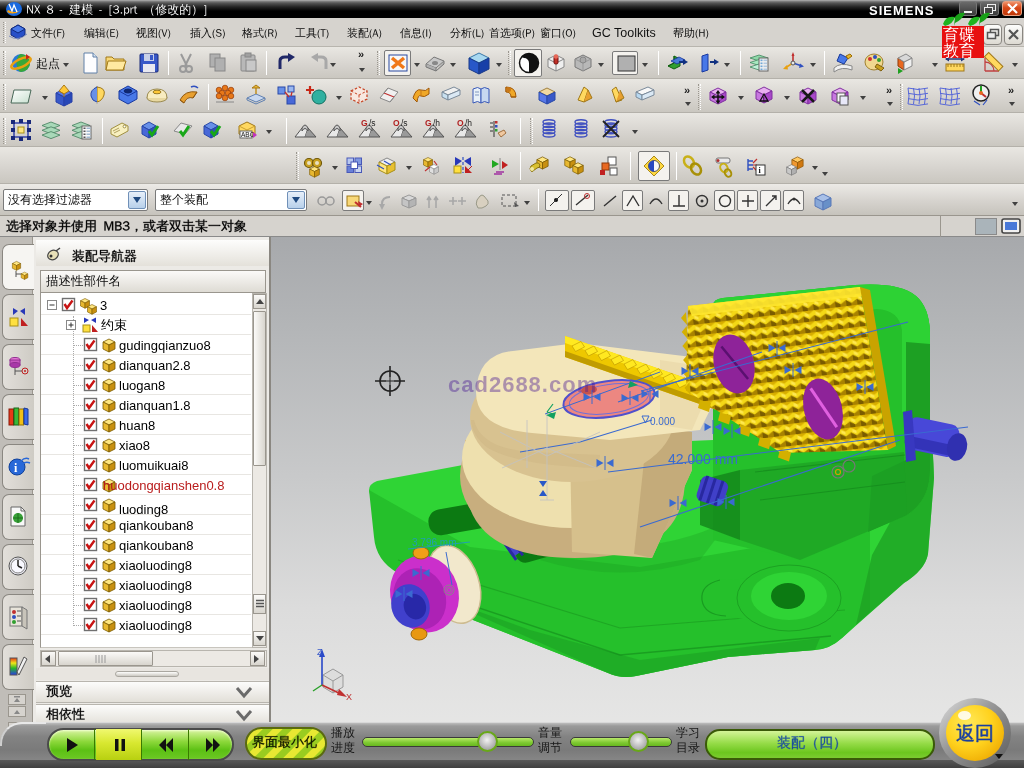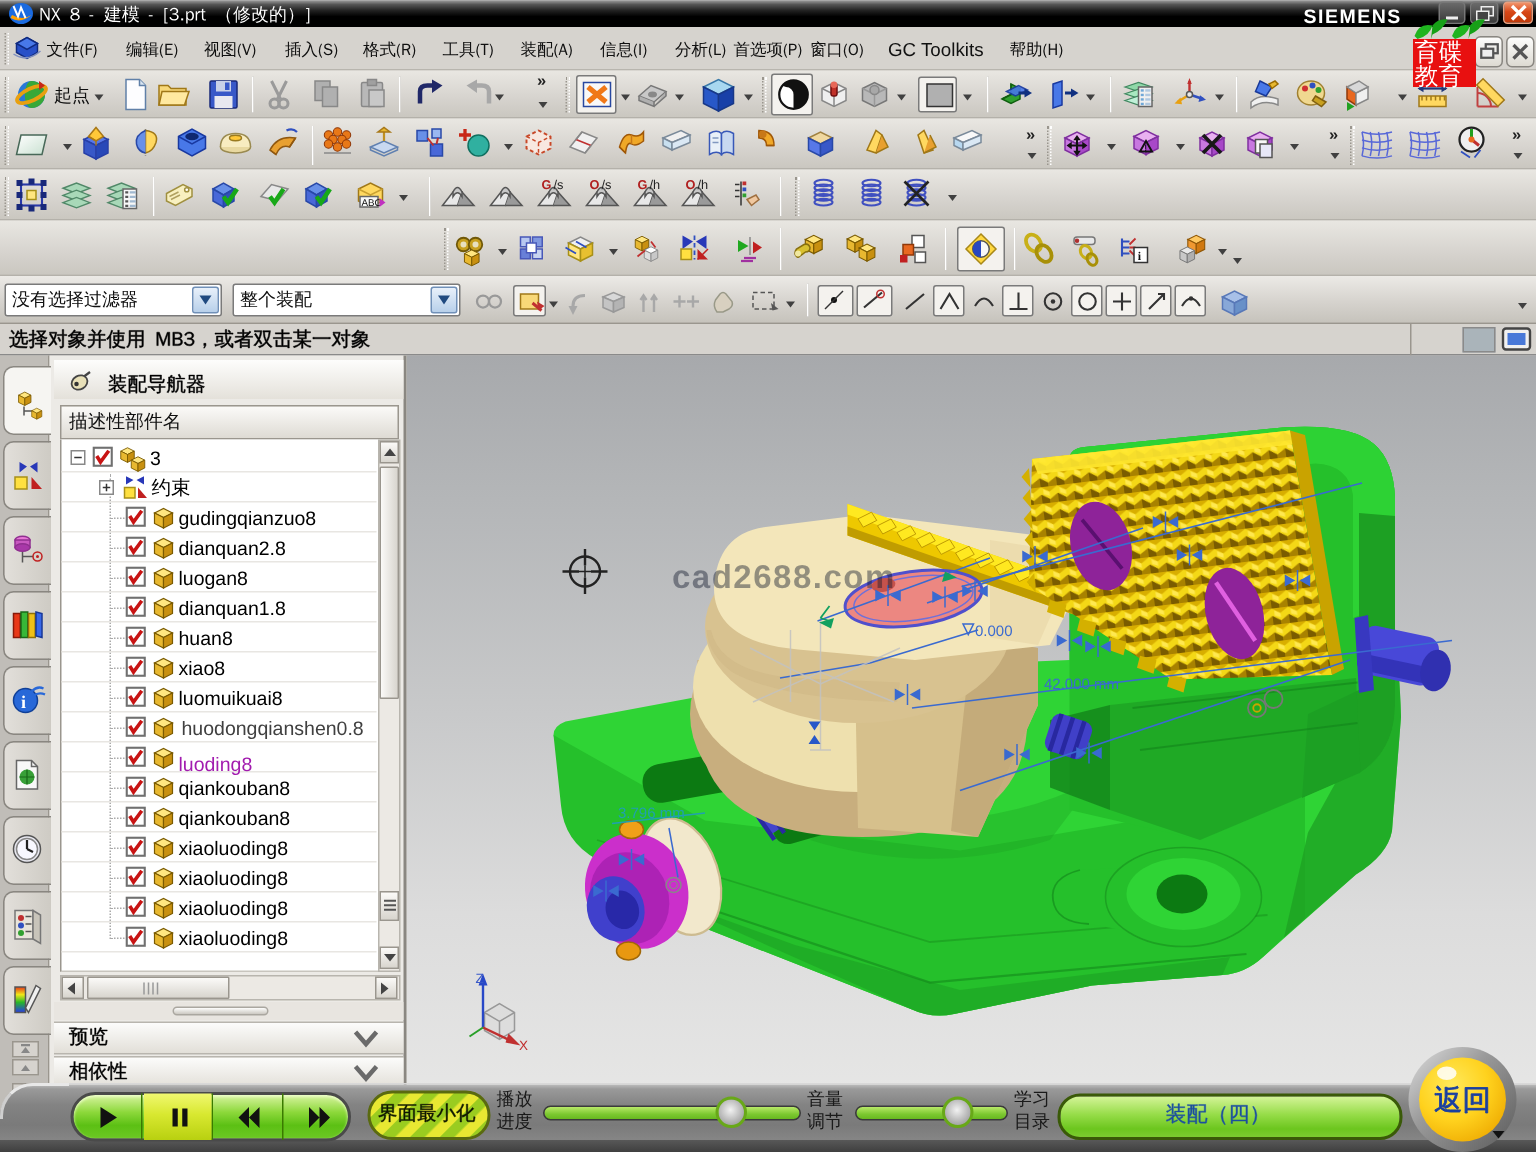--- a/index.html
+++ b/index.html
@@ -1207,35 +1207,35 @@
     <rect x="0.5" y="0.5" width="12" height="12" fill="#fff" stroke="#707070" stroke-width="1.4"></rect>
     <path d="M2.5,6 L5,10 L10.5,2.5" stroke="#c81414" stroke-width="2.4" fill="none"></path>
   </svg>
 <svg style="left:101px;top:477px" width="16" height="16">
     <g transform="scale(1.0)">
       <path d="M2,5 L8,2 L14,5 L8,8 Z" fill="#ffe680" stroke="#7a5a00" stroke-width="0.8"></path>
       <path d="M2,5 L8,8 L8,15 L2,12 Z" fill="#e8b830" stroke="#7a5a00" stroke-width="0.8"></path>
       <path d="M14,5 L8,8 L8,15 L14,12 Z" fill="#c89010" stroke="#7a5a00" stroke-width="0.8"></path>
     </g>
   </svg>
-<div class="ab" style="left:121px;top:478px;font-size:13px;color:#404040">huodongqianshen0.8</div>
+<div class="ab" style="left:103px;top:478px;font-size:13px;color:#b91c1c">huodongqianshen0.8</div>
 <div class="ab" style="left:41px;top:514px;width:210px;height:1px;background:#e8e6e2"></div>
 <div class="ab" style="left:73px;top:505px;width:10px;height:1px;border-top:1px dotted #aaa"></div>
 <svg style="left:84px;top:498px" width="14" height="14">
     <rect x="0.5" y="0.5" width="12" height="12" fill="#fff" stroke="#707070" stroke-width="1.4"></rect>
     <path d="M2.5,6 L5,10 L10.5,2.5" stroke="#c81414" stroke-width="2.4" fill="none"></path>
   </svg>
 <svg style="left:101px;top:497px" width="16" height="16">
     <g transform="scale(1.0)">
       <path d="M2,5 L8,2 L14,5 L8,8 Z" fill="#ffe680" stroke="#7a5a00" stroke-width="0.8"></path>
       <path d="M2,5 L8,8 L8,15 L2,12 Z" fill="#e8b830" stroke="#7a5a00" stroke-width="0.8"></path>
       <path d="M14,5 L8,8 L8,15 L14,12 Z" fill="#c89010" stroke="#7a5a00" stroke-width="0.8"></path>
     </g>
   </svg>
-<div class="ab" style="left:119px;top:502px;font-size:13px;color:#a21caf">luoding8</div>
+<div class="ab" style="left:119px;top:502px;font-size:13px;color:#000000">luoding8</div>
 <div class="ab" style="left:41px;top:534px;width:210px;height:1px;background:#e8e6e2"></div>
 <div class="ab" style="left:73px;top:525px;width:10px;height:1px;border-top:1px dotted #aaa"></div>
 <svg style="left:84px;top:518px" width="14" height="14">
     <rect x="0.5" y="0.5" width="12" height="12" fill="#fff" stroke="#707070" stroke-width="1.4"></rect>
     <path d="M2.5,6 L5,10 L10.5,2.5" stroke="#c81414" stroke-width="2.4" fill="none"></path>
   </svg>
 <svg style="left:101px;top:517px" width="16" height="16">
     <g transform="scale(1.0)">
       <path d="M2,5 L8,2 L14,5 L8,8 Z" fill="#ffe680" stroke="#7a5a00" stroke-width="0.8"></path>
       <path d="M2,5 L8,8 L8,15 L2,12 Z" fill="#e8b830" stroke="#7a5a00" stroke-width="0.8"></path>
@@ -1518,41 +1518,41 @@
         <line x1="446" y1="552" x2="452" y2="585" stroke="#3a6ad0" stroke-width="1" opacity="1"></line>
         <circle cx="449" cy="590" r="5" fill="none" stroke="#888" stroke-width="1"></circle>
         <circle cx="449" cy="590" r="2.5" fill="none" stroke="#888" stroke-width="0.8"></circle>
         <line x1="408" y1="549" x2="470" y2="542" stroke="#20a0b0" stroke-width="1" opacity="1"></line>
         <circle cx="838" cy="472" r="6" fill="none" stroke="#777" stroke-width="1.2"></circle>
         <circle cx="838" cy="472" r="2.5" fill="none" stroke="#caa300" stroke-width="1.2"></circle>
         <circle cx="849" cy="466" r="6" fill="none" stroke="#777" stroke-width="1.2"></circle>
       </svg>
     </div>
   </div>
-<div class="ab" style="left:448px;top:372px;font-size:22px;font-weight:bold;color:#0f172a;opacity:0.42;letter-spacing:1px">cad2688.com</div>
+<div class="ab" style="left:448px;top:372px;font-size:22px;font-weight:bold;color:#4c1d95;opacity:0.42;letter-spacing:1px">cad2688.com</div>
 <svg style="left:375px;top:366px" width="32" height="32">
     <circle cx="15" cy="15" r="10" fill="none" stroke="#222" stroke-width="1.6"></circle>
     <path d="M15,0 L15,11 M15,19 L15,30 M0,15 L11,15 M19,15 L30,15" stroke="#222" stroke-width="1.6"></path>
     <path d="M15,11 L15,19 M11,15 L19,15" stroke="#222" stroke-width="1"></path>
   </svg>
 <svg style="left:305px;top:645px" width="50" height="55">
 <path d="M18,42 l10,6 l10,-6 l0,-12 l-10,-6 l-10,6 Z M18,30 l10,6 l10,-6 M28,36 l0,12" fill="#d8d8d8" fill-opacity="0.5" stroke="#999" stroke-width="1"></path>
 <path d="M17,10 L17,40" stroke="#2848c8" stroke-width="1.6"></path>
     <path d="M14,12 L17,4 L20,12 Z" fill="#2848c8"></path>
 <path d="M17,40 L38,50" stroke="#c03030" stroke-width="1.6"></path>
     <path d="M34,44 L42,52 L32,50 Z" fill="#c03030"></path>
 <path d="M17,40 L8,46" stroke="#28a028" stroke-width="1.4"></path>
 <text x="12" y="10" font-size="9" fill="#3858c8" font-family="Liberation Sans">Z</text>
 <text x="41" y="55" font-size="9" fill="#c03030" font-family="Liberation Sans">X</text>
 </svg>
 <div class="ab" style="left:650px;top:416px;font-size:10px;color:#3a6ad0">0.000</div>
 <svg style="left:641px;top:415px" width="10" height="10">
     <path d="M1,1 L8,1 L4.5,8 Z" fill="none" stroke="#3a6ad0"></path>
   </svg>
-<div class="ab" style="left:696px;top:451px;font-size:10px;color:#3a6ad0">42.000 mm</div>
+<div class="ab" style="left:668px;top:451px;font-size:14px;color:#3a6ad0">42.000 mm</div>
 <div class="ab" style="left:412px;top:537px;font-size:10px;color:#20a0b0">3.796 mm</div>
 <div class="ab" style="left:0;top:722px;width:1024px;height:46px;background:linear-gradient(180deg,#bdbdbd 0,#9a9a9a 3px,#838383 30%,#7a7a7a 60%,#8f8f8f 100%);border-top:1px solid #d8d8d8;border-radius:22px 0 0 0"></div>
 <div class="ab" style="left:0;top:760px;width:1024px;height:8px;background:linear-gradient(180deg,#585858,#3f3f3f)"></div>
 <div class="ab" style="left:0;top:722px;width:46px;height:24px;border-radius:22px 0 0 0;border-top:2px solid #e8e8e8;border-left:2px solid #cfcfcf;pointer-events:none"></div>
 <div class="ab" style="left:47px;top:728px;width:187px;height:33px;border-radius:17px;background:linear-gradient(180deg,#d8f4a0 0,#8cd83a 40%,#5cc014 70%,#6cc824 100%);border:2px solid #4a4a4a;box-shadow:inset 0 1px 2px #f0ffd0"></div>
 <div class="ab" style="left:94px;top:729px;width:1px;height:31px;background:#3a7a00"></div>
 <div class="ab" style="left:141px;top:729px;width:1px;height:31px;background:#3a7a00"></div>
 <div class="ab" style="left:188px;top:729px;width:1px;height:31px;background:#3a7a00"></div>
 <div class="ab" style="left:96px;top:729px;width:45px;height:31px;background:linear-gradient(180deg,#f0f870 0,#d8e830 45%,#b8d010 100%)"></div>
 <svg style="left:63px;top:736px" width="18" height="18">

